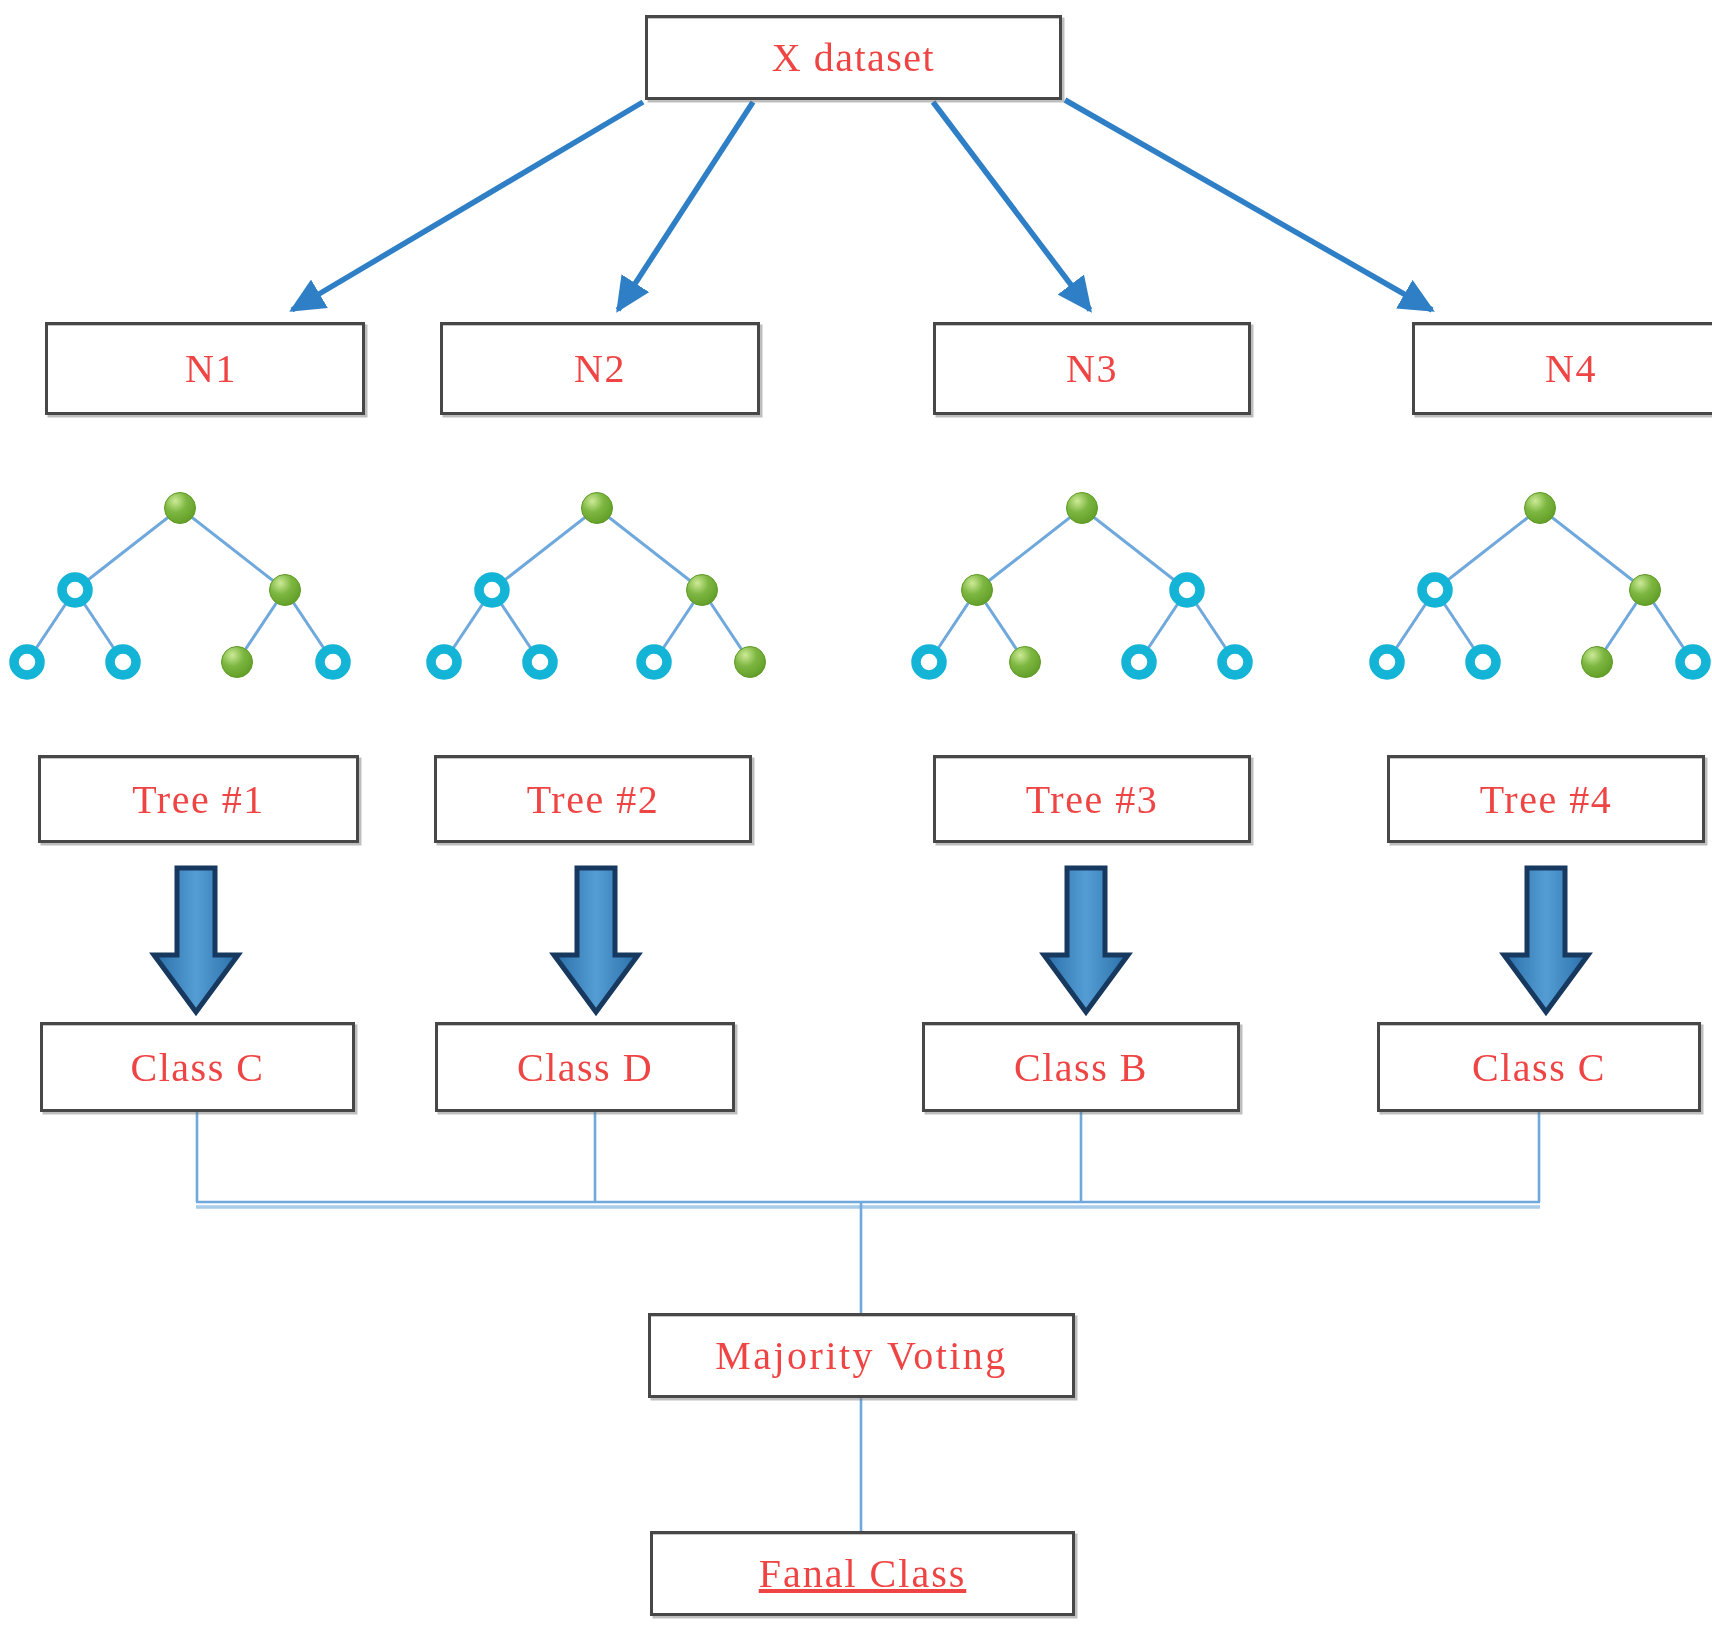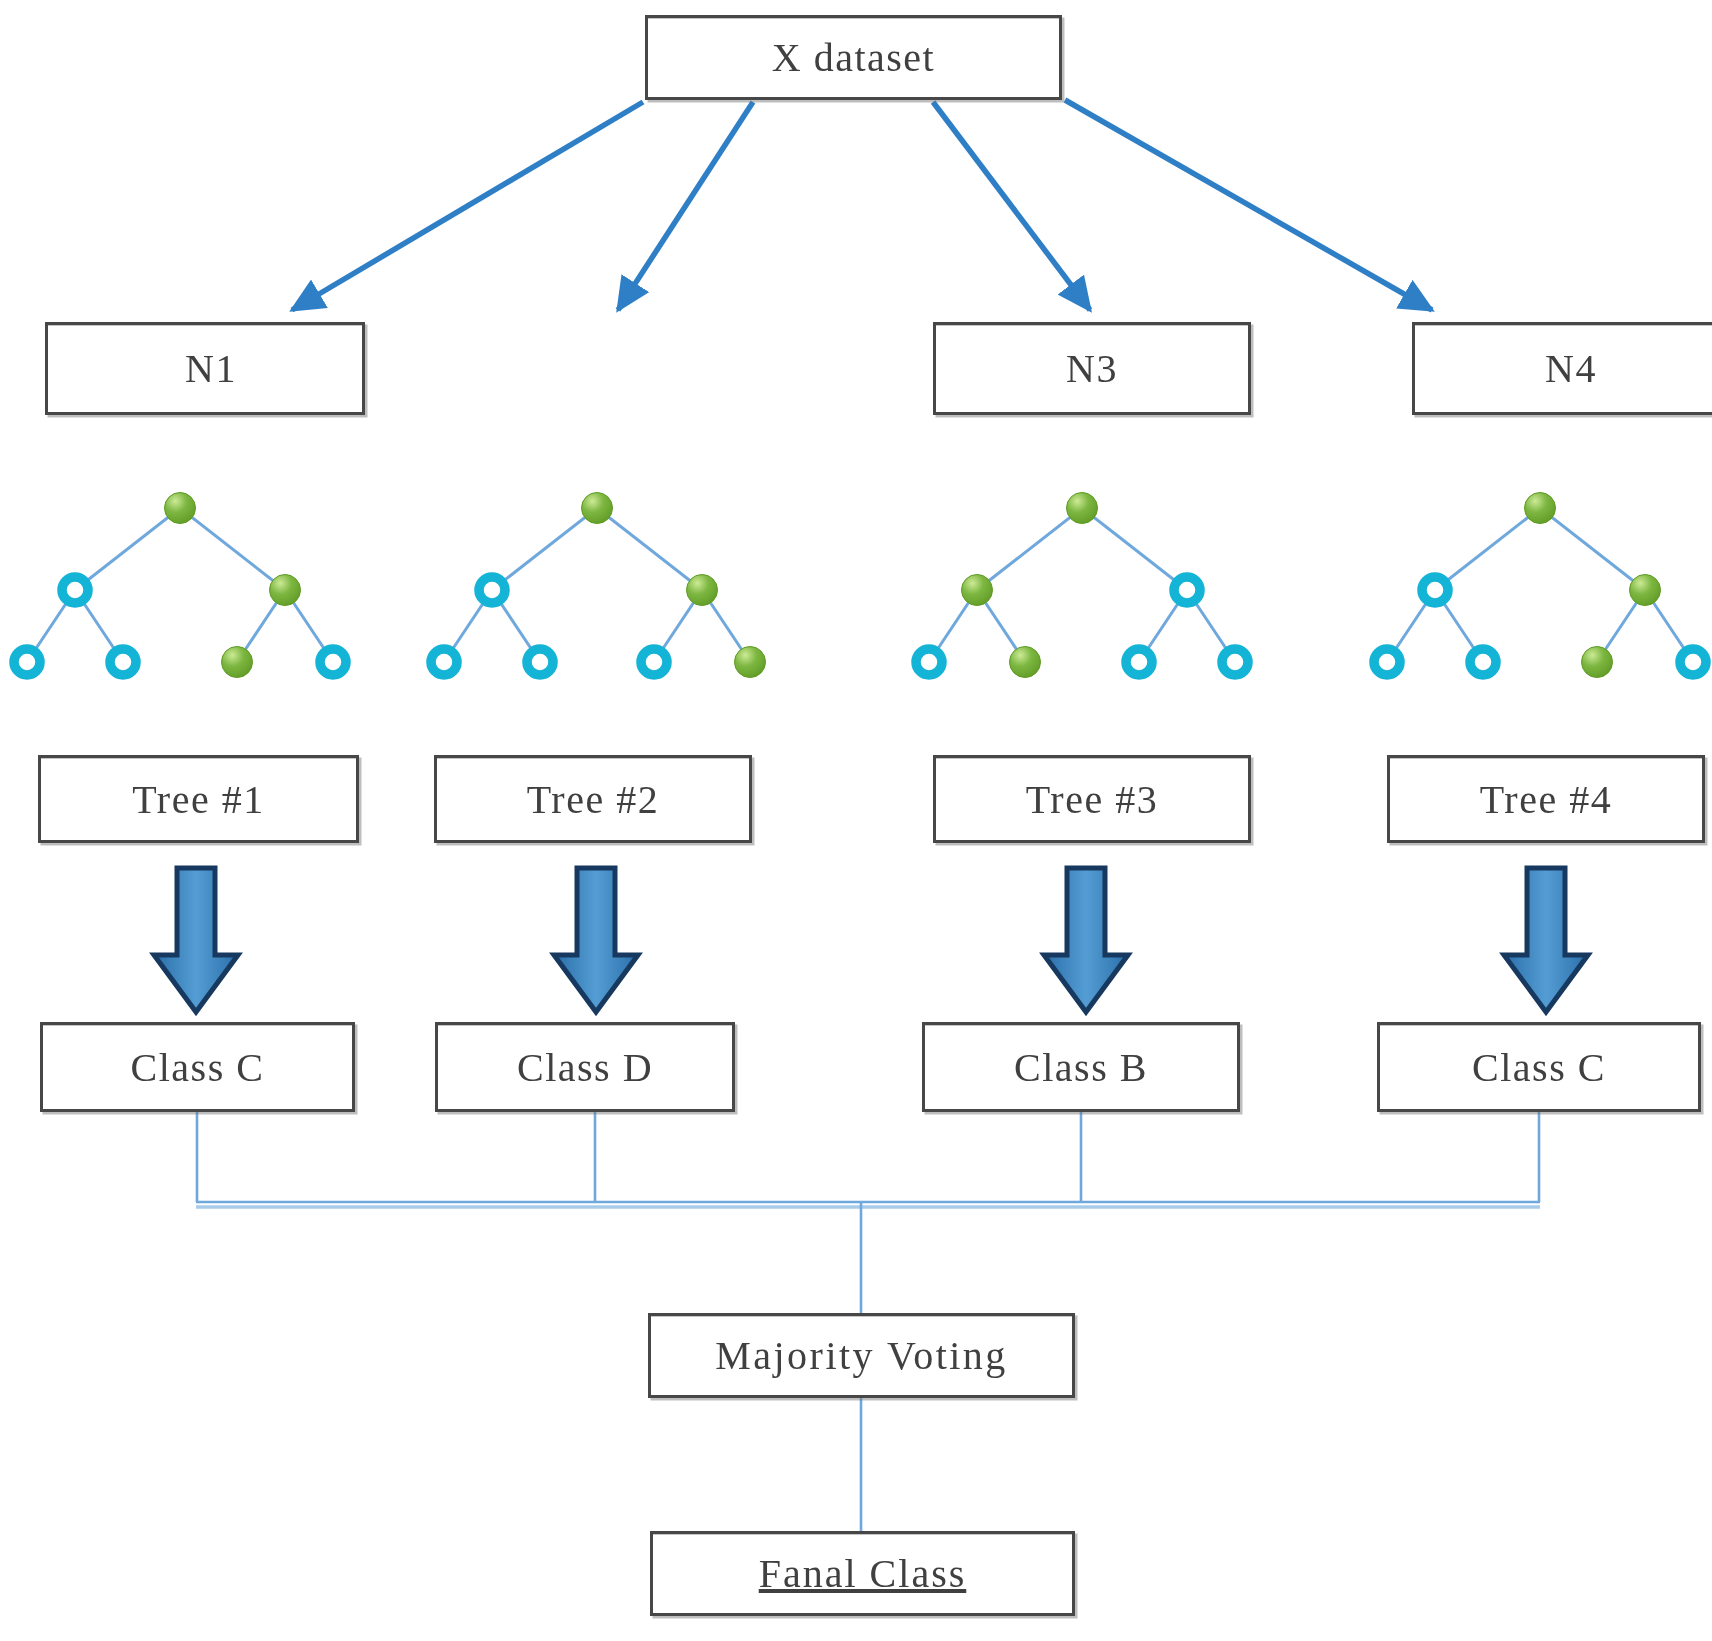--- a/index.html
+++ b/index.html
@@ -10,21 +10,21 @@
     font-family:"Liberation Serif","DejaVu Serif",serif;
     overflow:hidden;
   }
   svg.layer{position:absolute;left:0;top:0;width:1712px;height:1641px;}
   .node-box{
     position:absolute;
     background:#fff;
     border:3px solid var(--box-border,#474747);
     box-shadow:2.5px 2.5px 0 rgba(110,110,110,.45), inset 0 1px 0 rgba(90,90,90,.35);
     display:flex;align-items:center;justify-content:center;
-    font-size:40px;color:#404040;letter-spacing:1.5px;
+    font-size:40px;color:#ef4444;letter-spacing:1.5px;
     box-sizing:border-box;
     white-space:nowrap;
   }
   .fan-arrow{stroke:var(--arrow-blue,#2e7fc6);stroke-width:5.5;fill:none;}
   .fan-head{fill:var(--arrow-blue,#2e7fc6);}
   .tree-edge{stroke:var(--edge-blue,#6fa8dc);stroke-width:3;}
   .conn{stroke:var(--edge-blue,#6fa8dc);stroke-width:2.6;}
   .conn-echo{stroke:var(--bus-echo,#a8cbe9);stroke-width:3.4;}
   .node-cyan{fill:#fff;stroke:var(--node-cyan,#14b4d6);stroke-width:9.5;}
   .node-green{stroke:var(--node-green-dark,#5f9b24);stroke-width:1;}
@@ -143,20 +143,23 @@
     <line class="conn" x1="861" y1="1398" x2="861" y2="1531"></line>
   </svg>
 
   <div class="node-box" style="left:645px;top:15px;width:417px;height:85px;">
     <span>X dataset</span>
   </div>
 
   <div class="node-box" style="left:45px;top:322px;width:320px;height:93px;padding-left:12px;">
     <span>N1</span>
   </div>
+  <div class="node-box" style="left:440px;top:322px;width:320px;height:93px;">
+    <span>N2</span>
+  </div>
   <div class="node-box" style="left:933px;top:322px;width:318px;height:93px;">
     <span>N3</span>
   </div>
   <div class="node-box" style="left:1387px;top:322px;width:318px;height:93px;margin-left:25px;">
     <span>N4</span>
   </div>
 
   <div class="node-box" style="left:38px;top:755px;width:321px;height:88px;">
     <span>Tree #1</span>
   </div>

